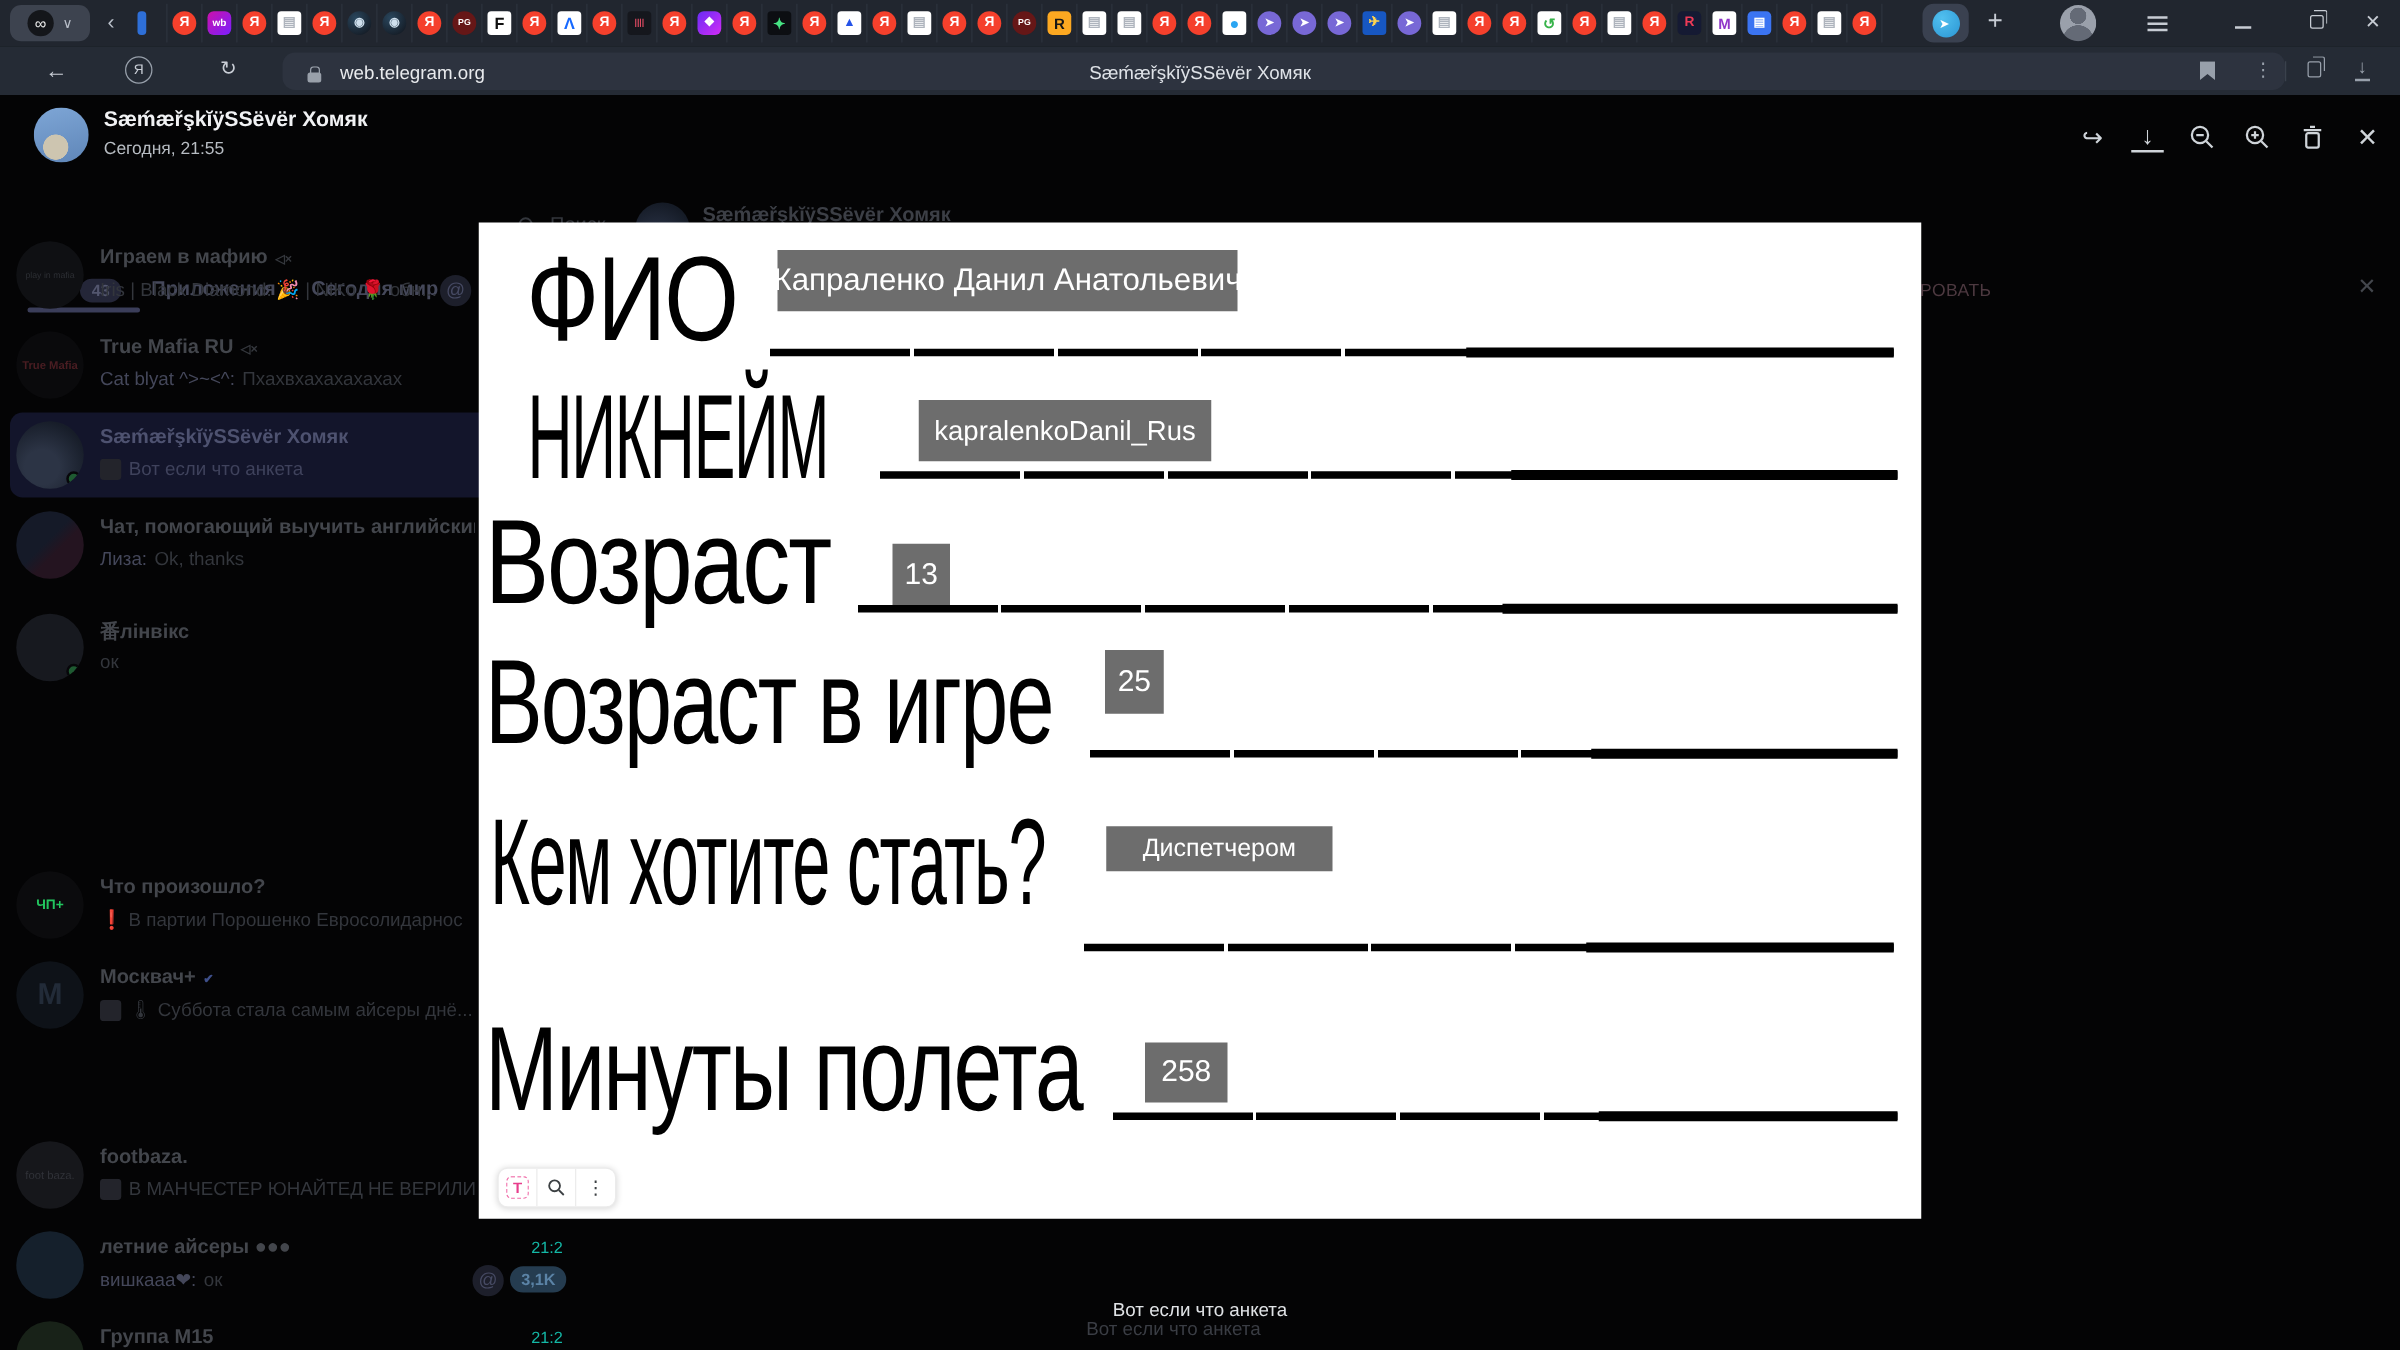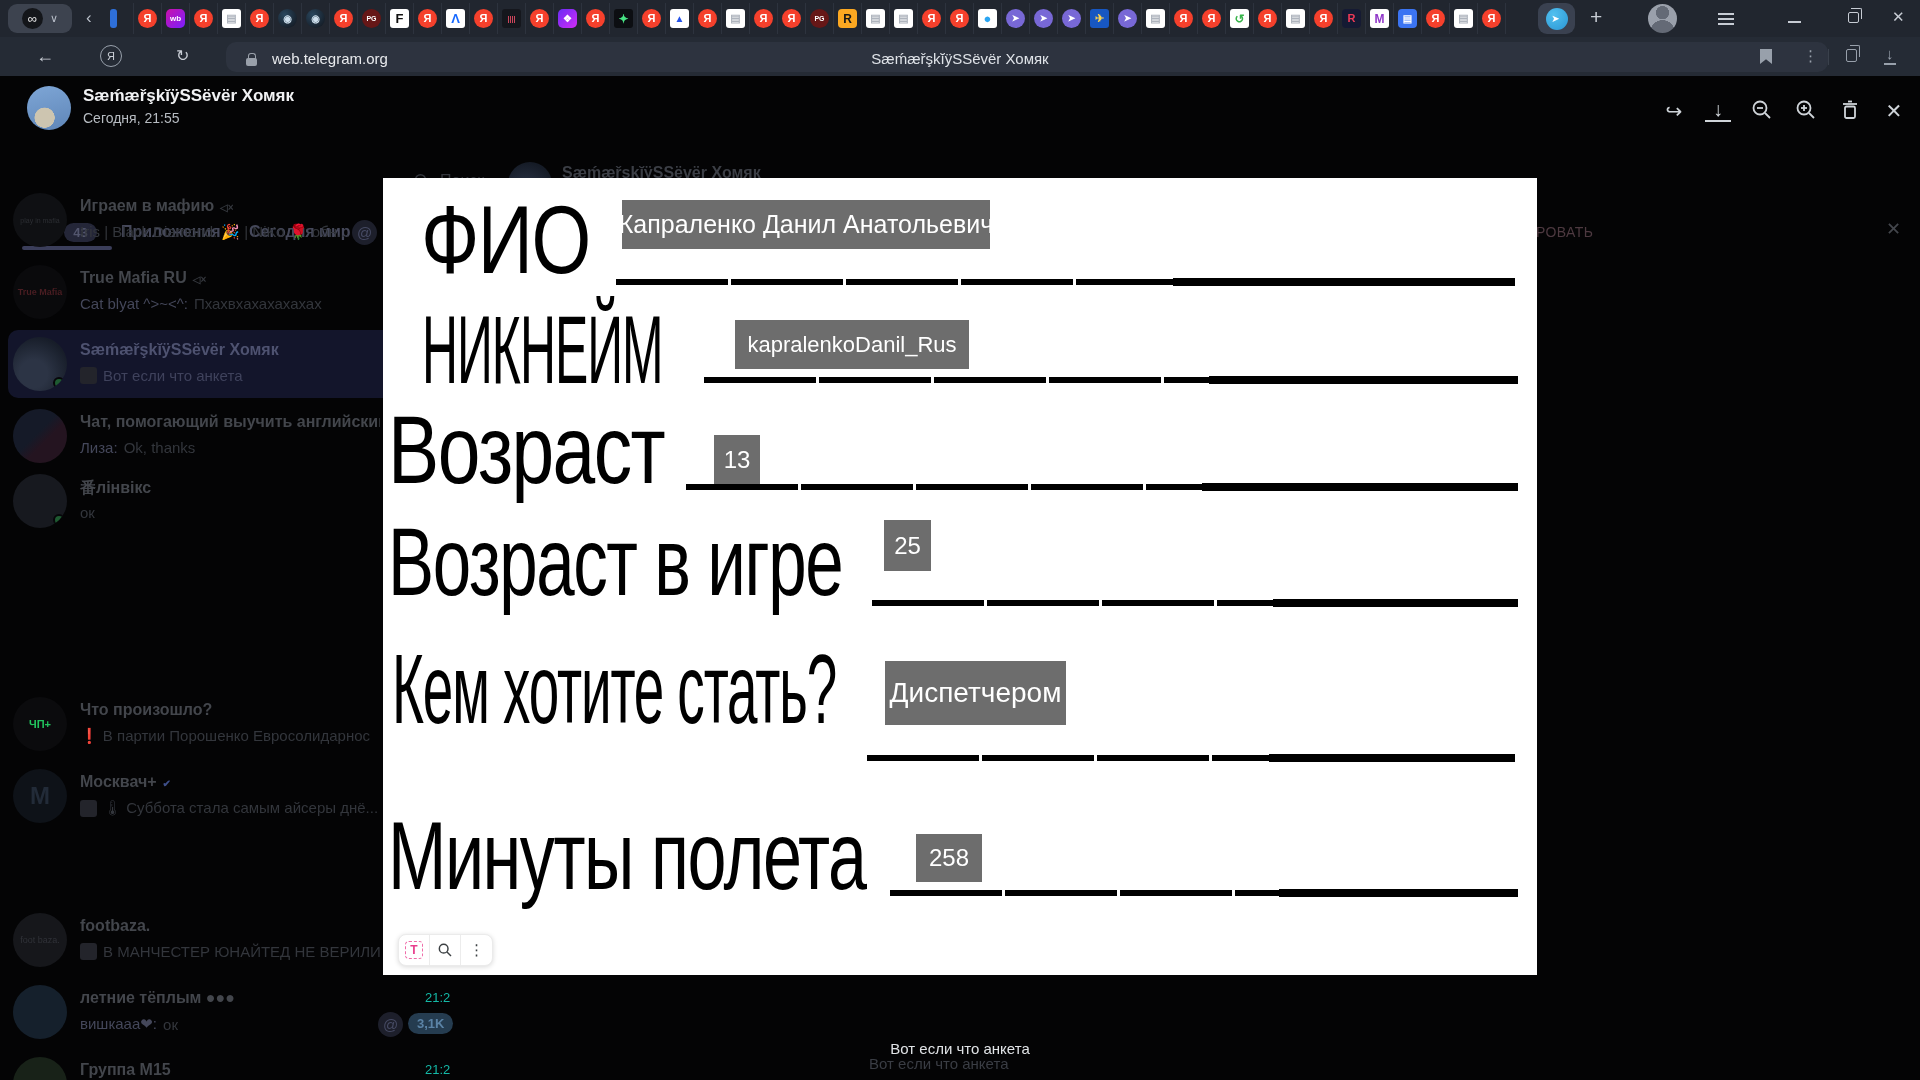--- a/index.html
+++ b/index.html
@@ -341,21 +341,21 @@
           </div>
         </div>
         <div class="crow" style="top: 326px;">
           <div class="cav" style="background: linear-gradient(135deg, rgb(21, 26, 40) 45%, rgb(36, 20, 32) 60%);"></div>
           <div class="ct"><span>Чат, помогающий выучить английский</span></div>
           <div class="cs">
             <span class="snd">Лиза:</span>
             <span>Ok, thanks</span>
           </div>
         </div>
-        <div class="crow" style="top: 391px;">
+        <div class="crow" style="top: 408px;">
           <div class="cav" style="background: rgb(23, 25, 31);">
             <span class="dot"></span>
           </div>
           <div class="ct"><span>番лінвікс</span></div>
           <div class="cs">
             <span>ок</span>
           </div>
         </div>
         <div class="crow" style="top: 614px;">
           <div class="cav" style="background: rgb(11, 11, 13);">
@@ -381,21 +381,21 @@
             <span style="font-size: 9px; color: rgb(48, 50, 56);">foot baza.</span>
           </div>
           <div class="ct"><span>footbaza.</span></div>
           <div class="cs">
             <span class="thumb"></span>
             <span>В МАНЧЕСТЕР ЮНАЙТЕД НЕ ВЕРИЛИ</span>
           </div>
         </div>
         <div class="crow" style="top: 902px;">
           <div class="cav" style="background: rgb(21, 32, 44);"></div>
-          <div class="ct"><span>летние тёплым ●●●</span></div>
+          <div class="ct"><span>летние айсеры ●●●</span></div>
           <div class="cs">
             <span class="snd">вишкааа❤:</span>
             <span>ок</span>
           </div>
           <span class="ctime">21:2</span>
           <span class="at">@</span>
           <span class="cnt">3,1K</span>
         </div>
         <div class="crow" style="top: 974px;">
           <div class="cav" style="background: rgb(24, 34, 24);"></div>
@@ -460,21 +460,21 @@
       <span class="flabel" style="left: 39px; top: 124px; font-size: 96px; transform: scaleX(0.52);">НИКНЕЙМ</span>
       <span class="fbox" style="left: 352px; top: 142px; width: 234px; height: 49px; font-size: 22px;">kapralenkoDanil_Rus</span>
       <div class="fline" style="left: 321px; top: 199px; width: 814px;"></div>
       <span class="flabel" style="left: 5px; top: 224px; font-size: 96px; transform: scaleX(0.8);">Возраст</span>
       <span class="fbox" style="left: 331px; top: 257px; width: 46px; height: 50px; font-size: 24px;">13</span>
       <div class="fline" style="left: 303px; top: 306px; width: 832px;"></div>
       <span class="flabel" style="left: 5px; top: 336px; font-size: 96px; transform: scaleX(0.72);">Возраст в игре</span>
       <span class="fbox" style="left: 501px; top: 342px; width: 47px; height: 51px; font-size: 24px;">25</span>
       <div class="fline" style="left: 489px; top: 422px; width: 646px;"></div>
       <span class="flabel" style="left: 9px; top: 462px; font-size: 98px; transform: scaleX(0.56);">Кем хотите стать?</span>
-      <span class="fbox" style="left: 502px; top: 483px; width: 181px; height: 64px; font-size: 28px;">Диспетчером</span>
+      <span class="fbox" style="left: 502px; top: 483px; width: 181px; height: 36px; font-size: 20px;">Диспетчером</span>
       <div class="fline" style="left: 484px; top: 577px; width: 648px;"></div>
       <span class="flabel" style="left: 5px; top: 630px; font-size: 96px; transform: scaleX(0.73);">Минуты полета</span>
       <span class="fbox" style="left: 533px; top: 656px; width: 66px; height: 48px; font-size: 24px;">258</span>
       <div class="fline" style="left: 507px; top: 712px; width: 628px;"></div>
     </div>
 
   <div class="v-caption">Вот если что анкета</div>
 </div>
 
 </body></html>

